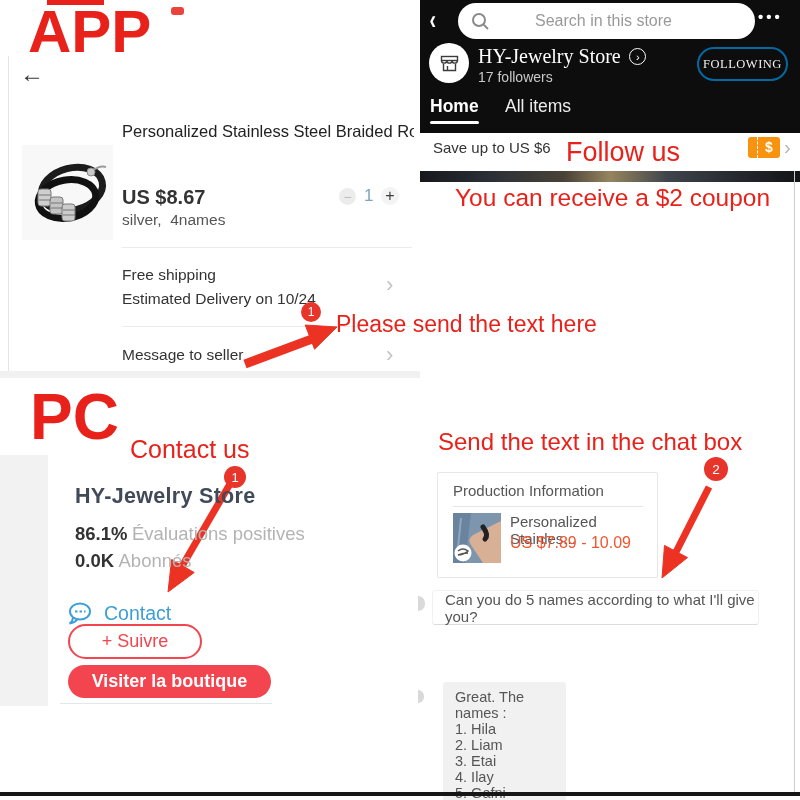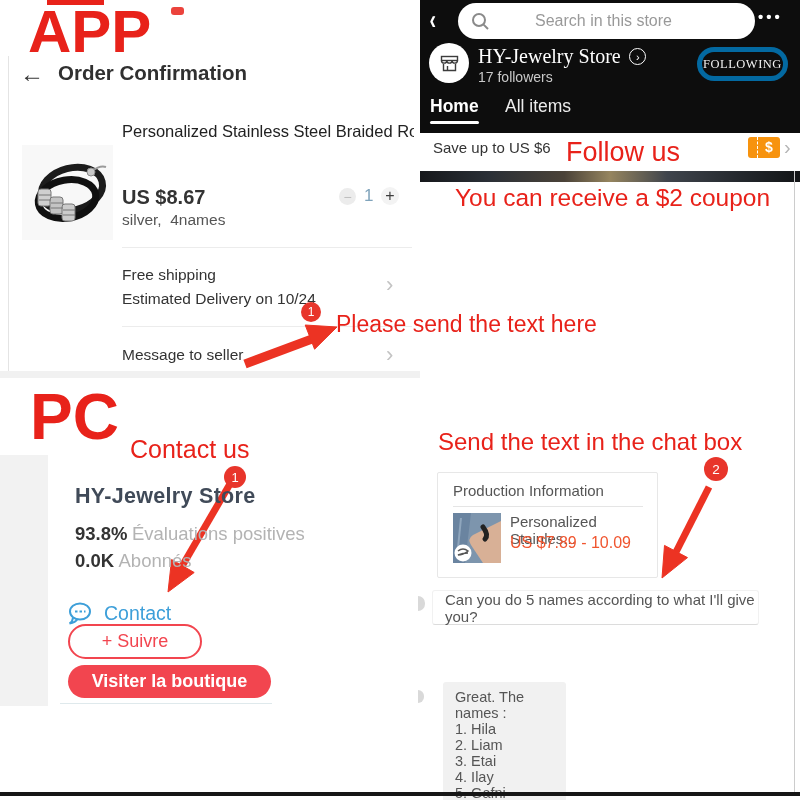--- a/index.html
+++ b/index.html
@@ -34,21 +34,21 @@
   .search-pill input::placeholder { color:#999; }
   .hdr-back { left:428px; top:4px; color:#fff; font-size:28px; font-weight:bold; transform:scaleX(.7); }
   .hdr-dots { left:758px; top:8px; color:#fff; font-size:15px; letter-spacing:3px; font-weight:bold; }
   .avatar { left:429px; top:43px; width:40px; height:40px; border-radius:50%; background:#fff;
             display:flex; align-items:center; justify-content:center; }
   .store-name-row { left:478px; top:45px; display:flex; align-items:center; gap:8px; }
   .store-name { font-family:"Liberation Serif","DejaVu Serif",serif; font-size:20px; color:#fff; }
   .chev-circle { width:17px; height:17px; border:1.5px solid #fff; border-radius:50%; color:#fff;
                  font-size:11px; display:flex; align-items:center; justify-content:center; padding-left:1px; }
   .followers { left:478px; top:69px; font-size:14px; color:#c9c9c9; }
-  .following-btn { left:697px; top:47px; width:91px; height:34px; border:5px solid #0369a1; border-radius:17px;
+  .following-btn { left:697px; top:47px; width:91px; height:34px; border:2px solid #0369a1; border-radius:17px;
                    color:#f2f2f2; font-family:"Liberation Serif","DejaVu Serif",serif; font-size:12.5px;
                    letter-spacing:.5px; display:flex; align-items:center; justify-content:center; background:transparent; }
   .tab { font-size:17.5px; }
   .tab.active { color:#fff; font-weight:bold; }
   .tab.inactive { color:#ececec; }
   .tab-underline { left:430px; top:121px; width:49px; height:3px; background:#fff; border-radius:2px; }
 
   
   .banner { left:420px; top:133px; width:380px; height:28px; background:#fff;
             display:flex; align-items:center; }
@@ -94,21 +94,20 @@
 
 <div class="page">
 
   <div class="abs" style="left:47px;top:0;width:57px;height:5px;background:#e8221a;"></div>
   <div class="abs" style="left:171px;top:7px;width:13px;height:8px;background:#e8221a;border-radius:3px;opacity:.85;"></div>
 
   <div class="abs big-label" style="left:28px;top:2px;">APP</div>
 
   <div class="abs app-left-border"></div>
   <span class="abs back-arrow" style="left:20px;top:60px;">←</span>
-  <span class="abs order-title" style="left:58px;top:61px;">Order Confirmation</span>
 
   <div class="abs" style="left:22px;top:145px;width:91px;height:95px;background:#f8f8f8;">
     <svg width="91" height="95" viewBox="0 0 91 95">
       <ellipse cx="50" cy="44" rx="31" ry="21" fill="none" stroke="#1c1c1c" stroke-width="7" transform="rotate(-14 50 44)"></ellipse>
       <ellipse cx="45" cy="54" rx="29" ry="19" fill="none" stroke="#111" stroke-width="7" transform="rotate(-10 45 54)"></ellipse>
       <path d="M70,26 q8,-6 14,-4" stroke="#9a9a9a" stroke-width="2" fill="none"></path>
       <circle cx="69" cy="27" r="4" fill="#c9c9c9" stroke="#8a8a8a"></circle>
       <g stroke="#777" stroke-width="1">
         <rect x="16" y="44" width="13" height="17" rx="3" fill="#cfcfcf"></rect>
         <rect x="28" y="52" width="13" height="17" rx="3" fill="#c4c4c4"></rect>
@@ -202,21 +201,21 @@
   <div class="abs red-note" style="left:336px;top:311px;font-size:23px;">Please send the text here</div>
 
   <div class="abs big-label" style="left:30px;top:385px;font-size:64px;">PC</div>
   <div class="abs red-note" style="left:130px;top:435px;font-size:25px;">Contact us</div>
   <div class="abs badge" style="left:224px;top:466px;width:22px;height:22px;font-size:13px;">1</div>
 
   <div class="abs pc-gray"></div>
   <div class="abs pc-store-name" style="left:75px;top:484px;">HY-Jewelry Store</div>
 
   <div class="abs" style="left:75px;top:523px;">
-    <span class="stat-val">93.8%</span>
+    <span class="stat-val">86.1%</span>
     <span class="stat-lbl">Évaluations positives</span>
   </div>
   <div class="abs" style="left:75px;top:550px;">
     <span class="stat-val">0.0K</span>
     <span class="stat-lbl">Abonnés</span>
   </div>
 
   <div class="abs contact-link" style="left:68px;top:582px;">
     <svg width="27" height="23" viewBox="0 0 27 23">
       <ellipse cx="12" cy="9.5" rx="10" ry="8" fill="none" stroke="#3d9fd9" stroke-width="2"></ellipse>

